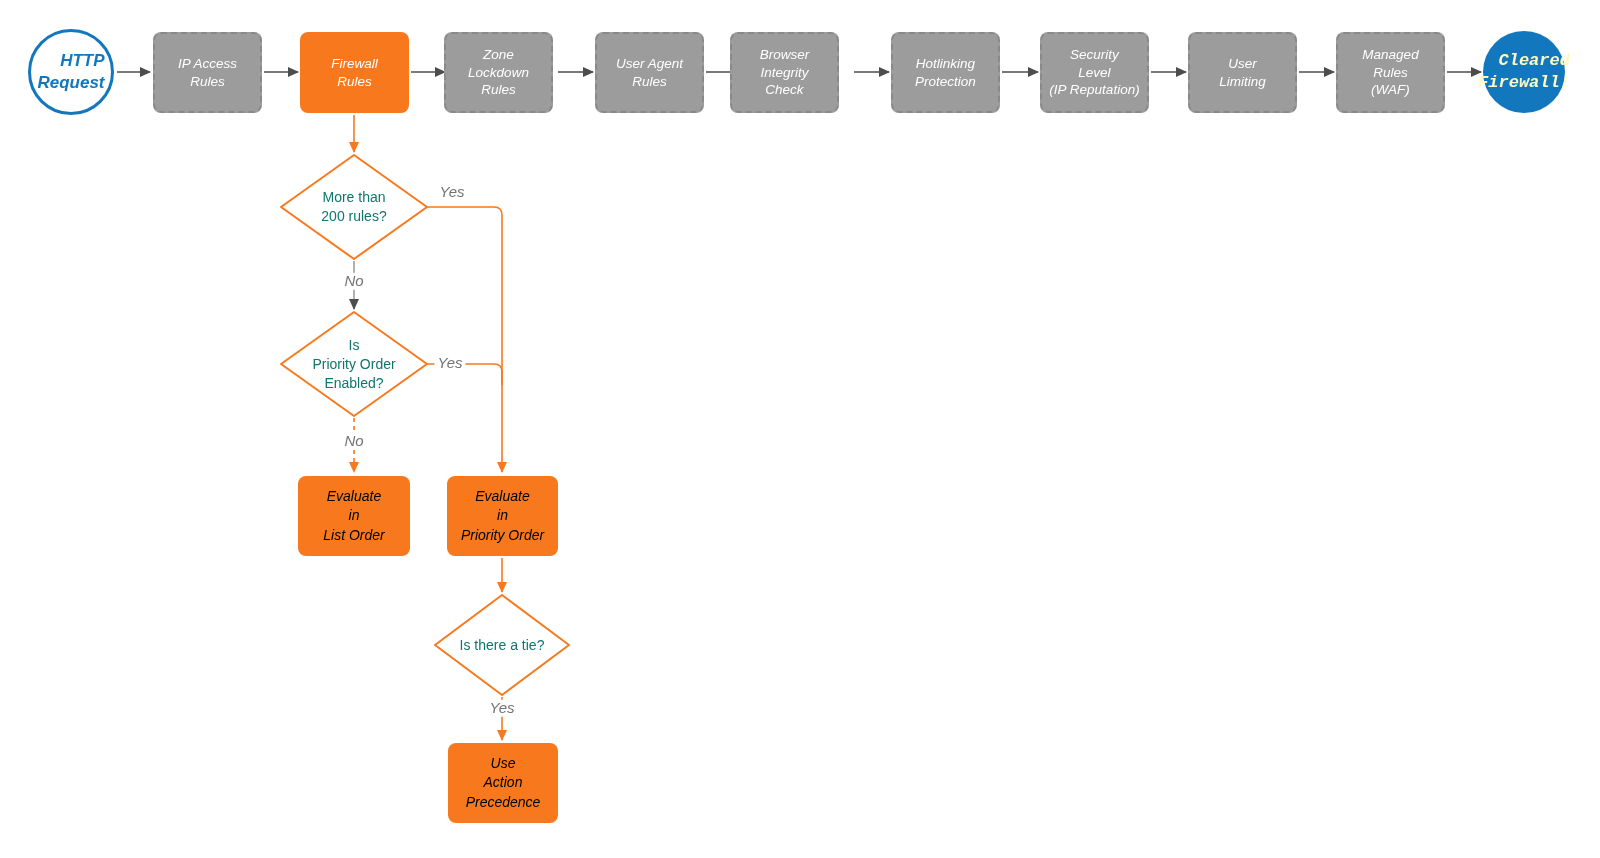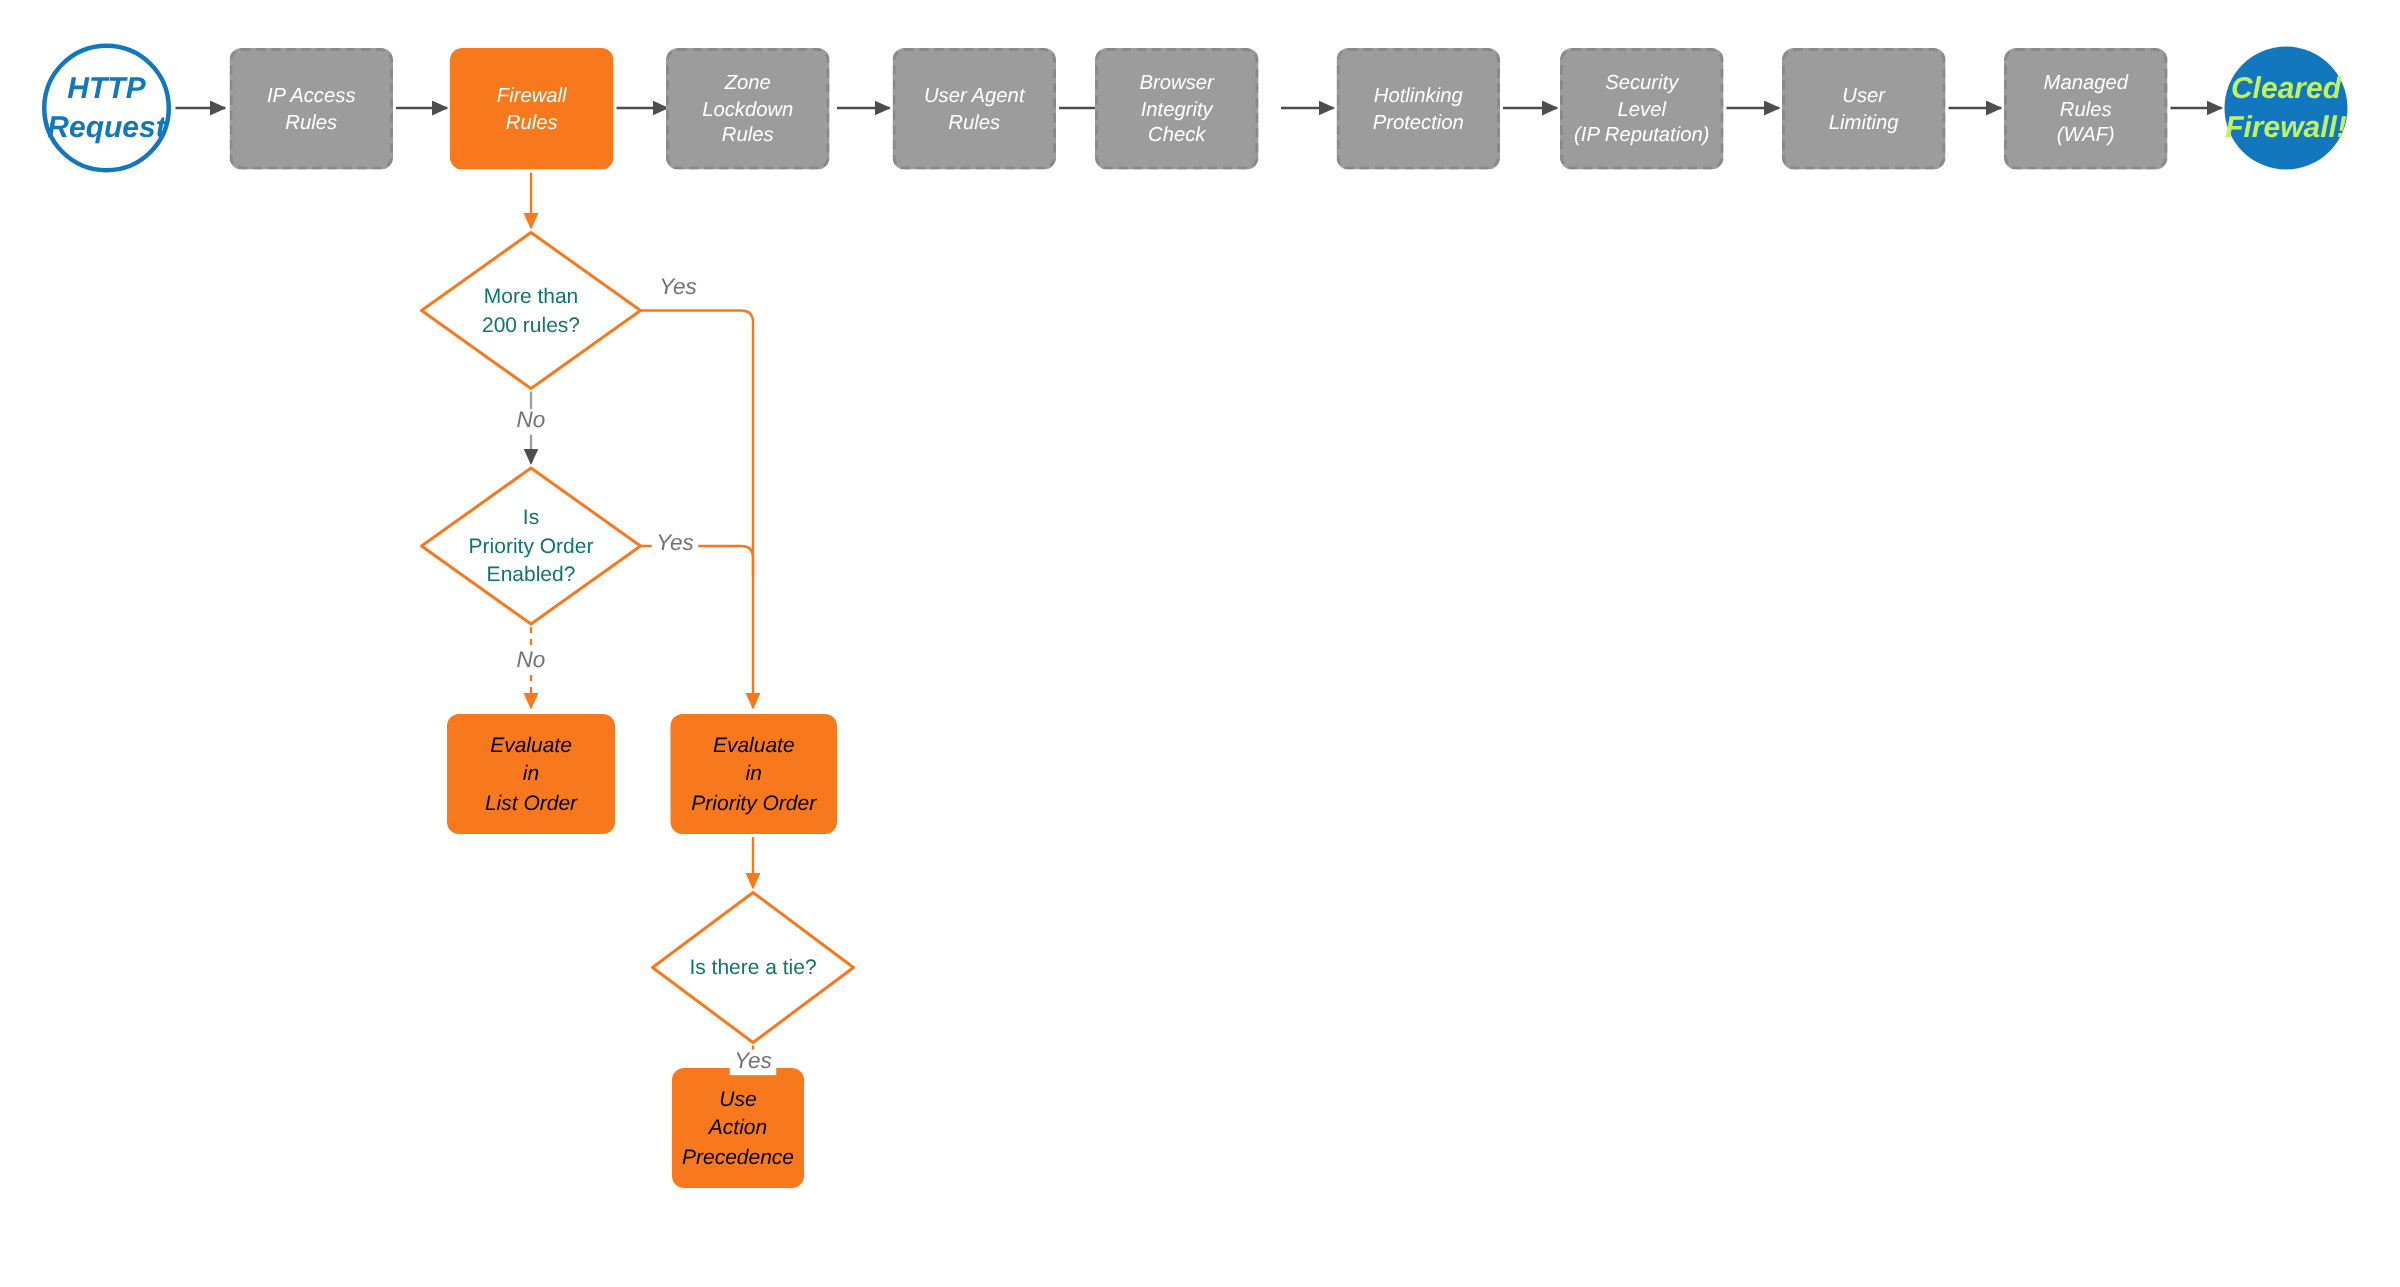--- a/index.html
+++ b/index.html
@@ -35,33 +35,35 @@
     line-height: 1.32;
   }
   .step.orange {
     background: var(--orange, #F8791D);
     border-color: transparent;
   }
   .circle {
     border-radius: 50%;
     font-weight: bold;
     font-style: italic;
-    font-size: 20px;
+    font-size: 17px;
     line-height: 1.3;
+    text-align: right;
   }
   .circle.start {
     left: 28px; top: 29px; width: 86px; height: 86px;
     background: #ffffff;
     border: 3.5px solid var(--blue, #1277BC);
     color: var(--blue, #1277BC);
   }
   .circle.end {
     left: 1483px; top: 31px; width: 82px; height: 82px;
     background: var(--blue, #1277BC);
-    color: #bef264;
+    color: #fef9c3;
+    font-family: Liberation Mono, monospace;
   }
   .action {
     border-radius: 8px;
     background: var(--orange, #F8791D);
     color: #000000;
     font-style: italic;
     font-size: 14px;
     line-height: 1.38;
   }
   .diamond-label {
@@ -166,21 +168,21 @@
 Priority Order
 Enabled?</div>
   <div class="diamond-label" style="left:502px; top:645px">Is there a tie?</div>
 
   <div class="node action" style="left:298px; top:476px; width:112px; height:80px">Evaluate
 in
 List Order</div>
   <div class="node action" style="left:447px; top:476px; width:111px; height:80px">Evaluate
 in
 Priority Order</div>
-  <div class="node action" style="left:448px; top:712px; width:88px; height:80px">Use
+  <div class="node action" style="left:448px; top:743px; width:110px; height:80px">Use
 Action
 Precedence</div>
 
   <div class="edge-label" style="left:452px; top:192px">Yes</div>
   <div class="edge-label" style="left:354px; top:281px">No</div>
   <div class="edge-label" style="left:450px; top:363px">Yes</div>
   <div class="edge-label" style="left:354px; top:441px">No</div>
   <div class="edge-label" style="left:502px; top:708px">Yes</div>
 
 </div>

